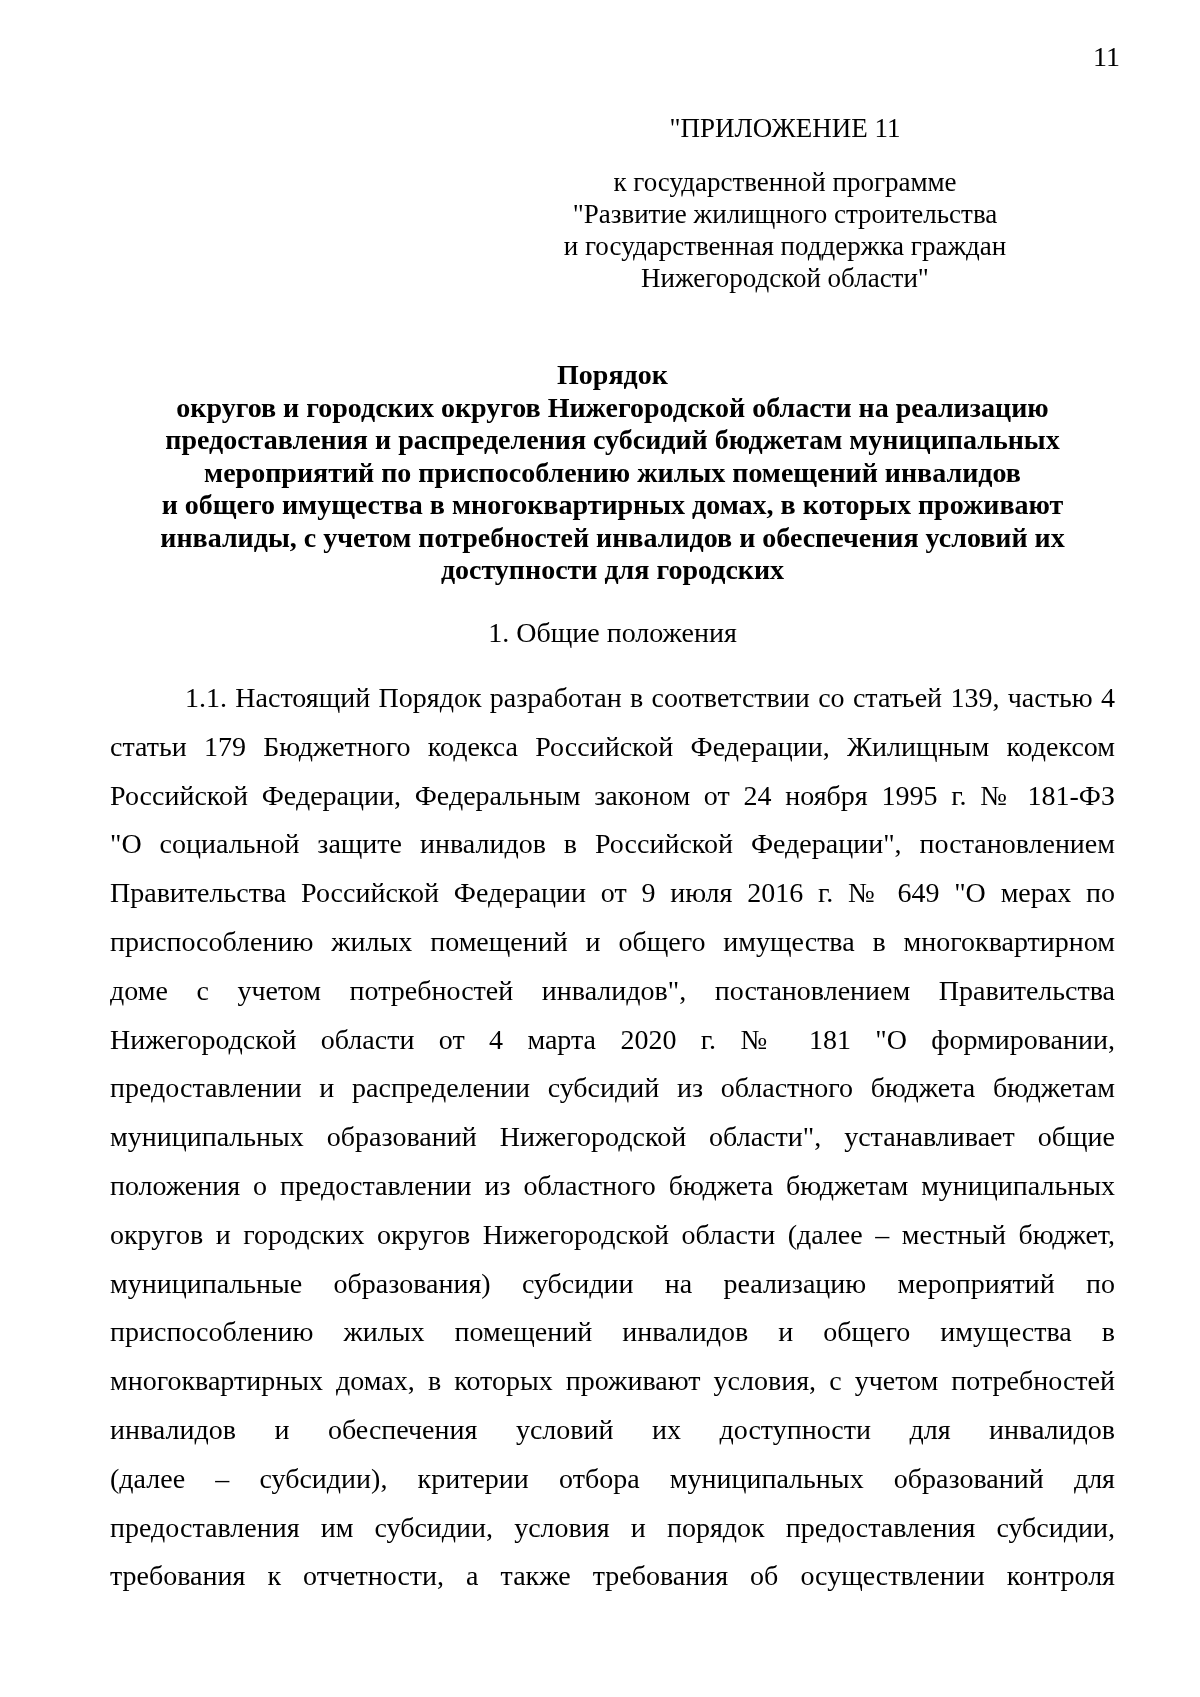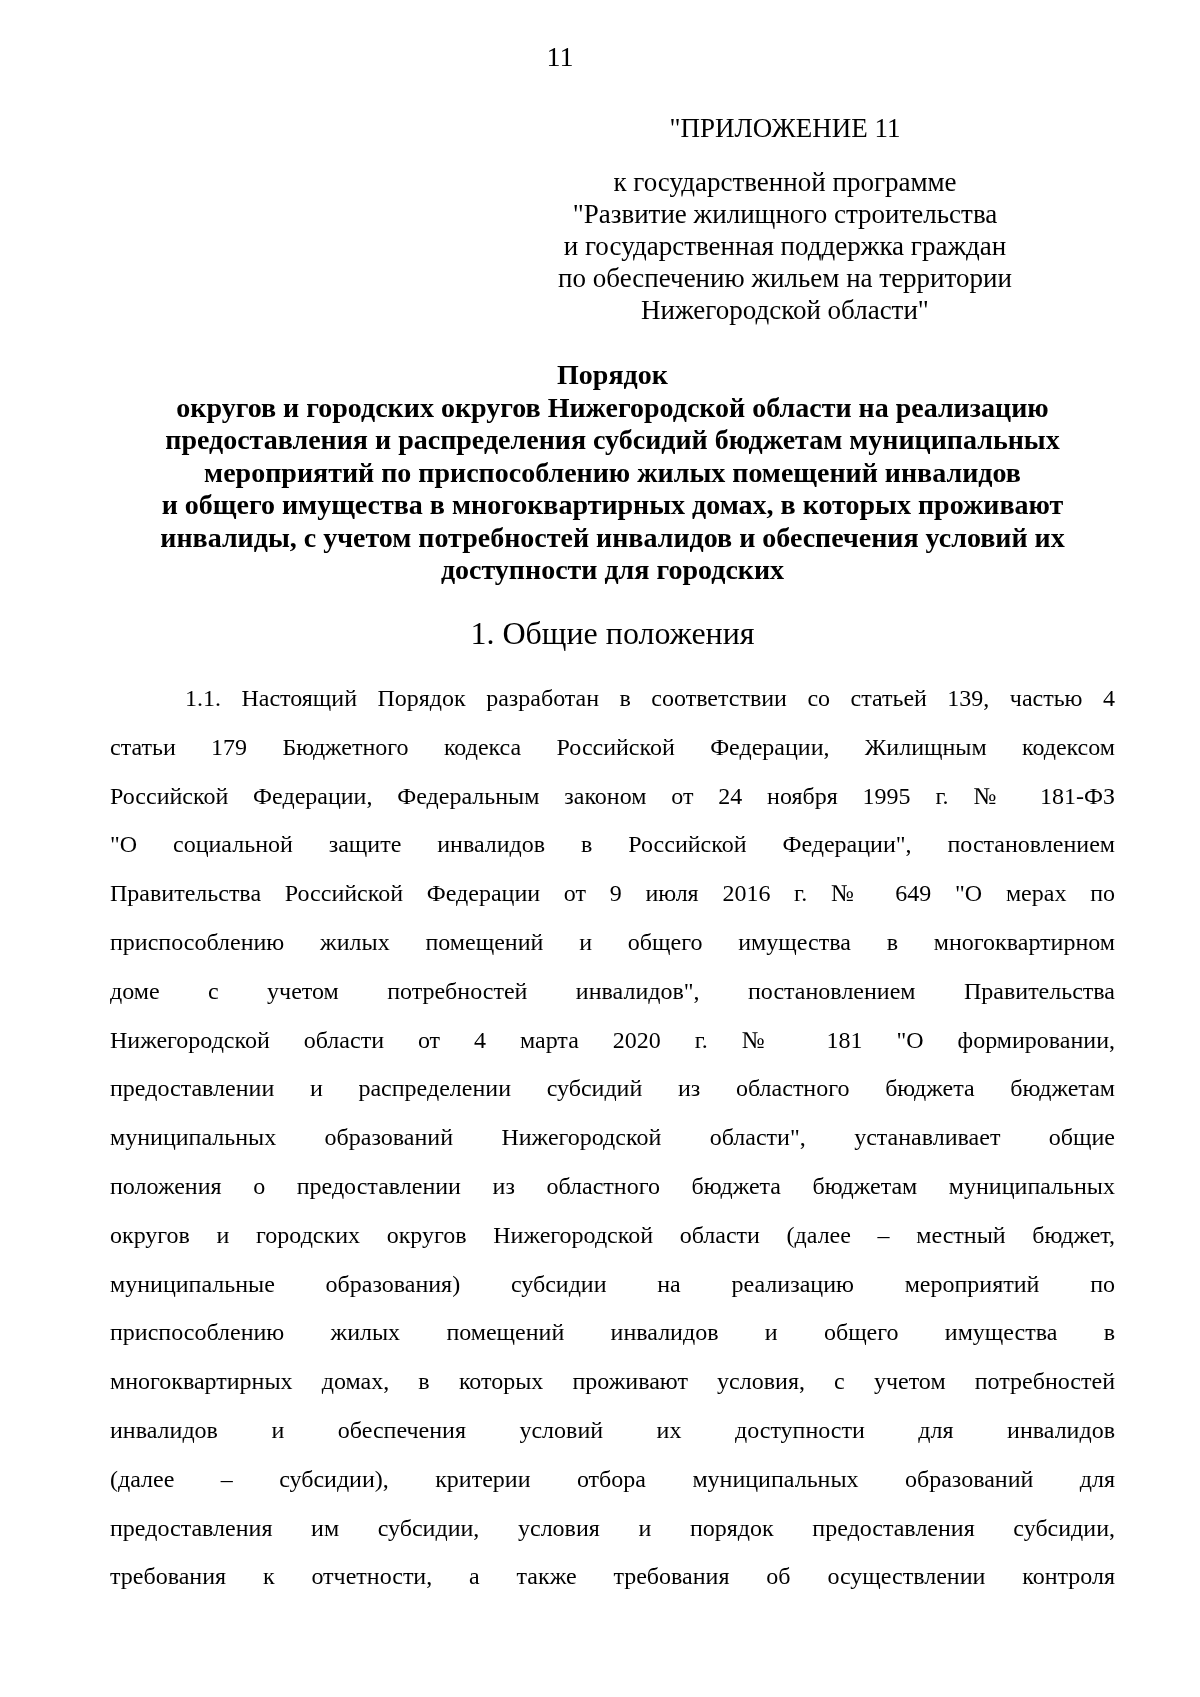--- a/index.html
+++ b/index.html
@@ -14,21 +14,21 @@
     background: #ffffff;
     color: #000000;
     font-family: "Liberation Serif", "DejaVu Serif", serif;
     overflow: hidden;
   }
   .page-number {
     position: absolute;
     top: 41px;
     left: 0;
     width: 1120px;
-    text-align: center;
+    text-align: right;
     font-size: 28px;
     line-height: 32px;
   }
   .appendix {
     position: absolute;
     top: 112px;
     left: 545px;
     width: 480px;
     text-align: center;
     font-size: 27px;
@@ -53,29 +53,29 @@
   }
   .title-line {
     white-space: nowrap;
   }
   .section-heading {
     position: absolute;
     top: 617px;
     left: 110px;
     width: 1005px;
     text-align: center;
-    font-size: 32px;
+    font-size: 28px;
     line-height: 32px;
   }
   .body-text {
     position: absolute;
     top: 674px;
     left: 110px;
     width: 1005px;
-    font-size: 24px;
+    font-size: 28px;
     line-height: 48.8px;
   }
   .body-line {
     text-align: justify;
     text-align-last: justify;
   }
   .body-line.indent {
     text-indent: 75px;
   }
 </style>
@@ -84,21 +84,20 @@
 
 <div class="page">
 
   <div class="page-number">11</div>
 
   <div class="appendix">
     <div class="appendix-heading">"ПРИЛОЖЕНИЕ 11</div>
     <div class="appendix-line">к государственной программе</div>
     <div class="appendix-line">"Развитие жилищного строительства</div>
     <div class="appendix-line">и государственная поддержка граждан</div>
-    <div class="appendix-line">по обеспечению жильем на территории</div>
     <div class="appendix-line">Нижегородской области"</div>
   </div>
 
   <div class="doc-title">
     <div class="title-line">Порядок</div>
     <div class="title-line">округов и городских округов Нижегородской области на реализацию</div>
     <div class="title-line">предоставления и распределения субсидий бюджетам муниципальных</div>
     <div class="title-line">мероприятий по приспособлению жилых помещений инвалидов</div>
     <div class="title-line">и общего имущества в многоквартирных домах, в которых проживают</div>
     <div class="title-line">инвалиды, с учетом потребностей инвалидов и обеспечения условий их</div>

